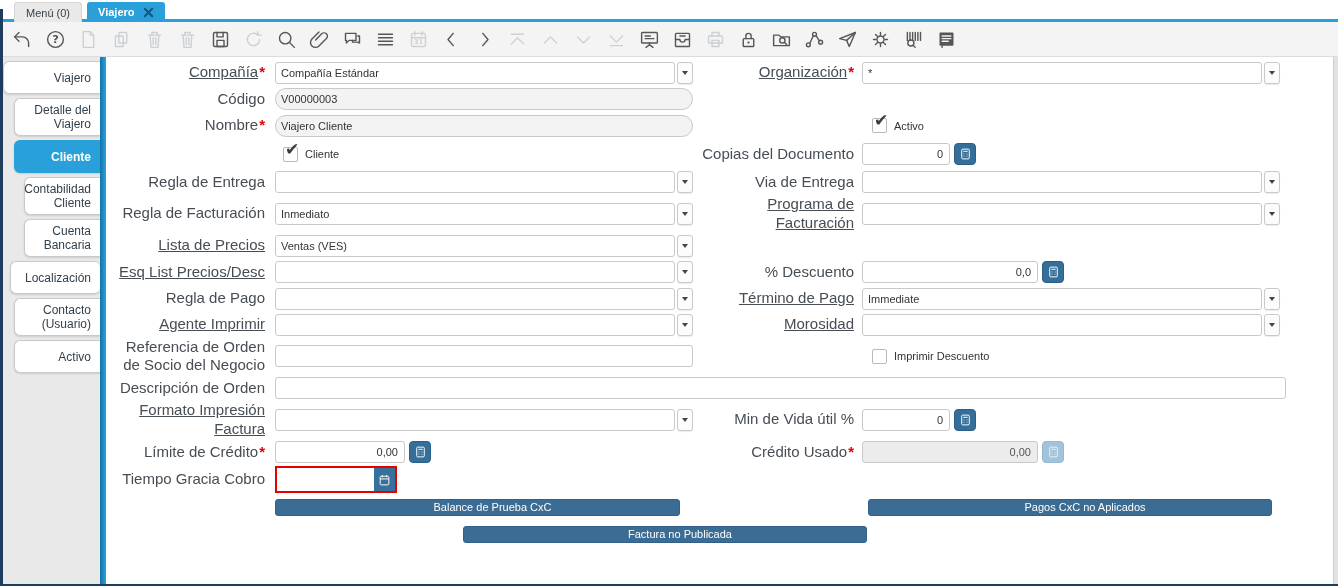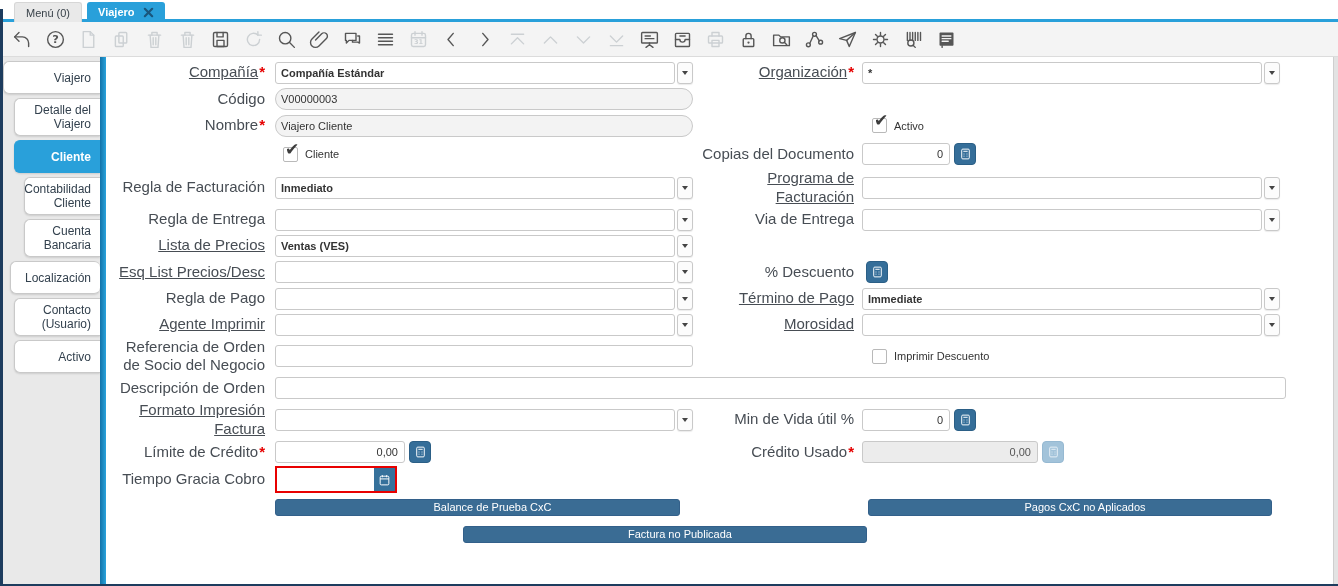--- a/index.html
+++ b/index.html
@@ -45,21 +45,21 @@
   .lbl.l { width:169px; padding-right:10px; flex:none; }
   .lbl.r { width:169px; padding-right:8px; flex:none; }
   .fld { display:flex; align-items:center; }
   .fld.l { width:418px; flex:none; }
   .fld.r { width:418px; flex:none; }
   .u-link { text-decoration:underline; cursor:pointer; }
   .req { color:#e60000; font-weight:bold; margin-left:1px; }
 
   .select { display:flex; align-items:center; width:100%; height:22px; }
   .select .val { flex:1; border:1px solid #c9c9c9; border-radius:3px; background:#fff; height:22px; line-height:20px;
-                 padding:0 5px; font-size:11px; color:#333; overflow:hidden; white-space:nowrap;font-weight:bold; }
+                 padding:0 5px; font-size:11px; color:#333; overflow:hidden; white-space:nowrap; }
   .dd { width:16px; height:22px; margin-left:2px; border:1px solid #c9c9c9; border-radius:3px; background:#fcfcfc;
         display:flex; align-items:center; justify-content:center; cursor:pointer; flex:none; box-shadow:0 1px 1px rgba(0,0,0,.08); }
   .tri { width:0; height:0; border-left:3.5px solid transparent; border-right:3.5px solid transparent; border-top:4.5px solid #444; }
 
   .txt { border:1px solid #c9c9c9; border-radius:3px; background:#fff; height:22px; line-height:20px; padding:0 5px;
          font-size:11px; color:#333; width:100%; overflow:hidden; white-space:nowrap; }
   .txt.ro { background:#f3f3f3;border-radius:11px; }
   .num { border:1px solid #c9c9c9; border-radius:3px; background:#fff; height:22px; line-height:20px; padding:0 6px;
          font-size:11px; color:#333; text-align:right; }
   .num.dis { background:#ececec; color:#555; }
@@ -384,51 +384,51 @@
               <svg width="13" height="14" viewBox="0 0 24 24">
                 <rect x="5" y="3" width="14" height="18" rx="2"></rect>
                 <path d="M8 7 h8"></path>
                 <path d="M8.5 12 h1.5 M8.5 16 h1.5 M14 12 h1.5 M14 16 h1.5"></path>
               </svg>
             </span>
           </div>
       </div>
 
       <div class="frow h26">
+        <div class="lbl l"><span>Regla de Entrega</span></div>
+        <div class="fld l">
+            <div class="select">
+              <div class="val"></div>
+              <div class="dd">
+                <i class="tri"></i>
+              </div>
+            </div>
+          </div>
+        <div class="lbl r"><span>Via de Entrega</span></div>
+        <div class="fld r">
+            <div class="select">
+              <div class="val"></div>
+              <div class="dd">
+                <i class="tri"></i>
+              </div>
+            </div>
+          </div>
+      </div>
+
+      <div class="frow h26">
         <div class="lbl l"><span>Regla de Facturación</span></div>
         <div class="fld l">
             <div class="select">
               <div class="val">Inmediato</div>
               <div class="dd">
                 <i class="tri"></i>
               </div>
             </div>
           </div>
         <div class="lbl r"><span class="u-link">Programa de Facturación</span></div>
-        <div class="fld r">
-            <div class="select">
-              <div class="val"></div>
-              <div class="dd">
-                <i class="tri"></i>
-              </div>
-            </div>
-          </div>
-      </div>
-
-      <div class="frow h26">
-        <div class="lbl l"><span>Regla de Entrega</span></div>
-        <div class="fld l">
-            <div class="select">
-              <div class="val"></div>
-              <div class="dd">
-                <i class="tri"></i>
-              </div>
-            </div>
-          </div>
-        <div class="lbl r"><span>Via de Entrega</span></div>
         <div class="fld r">
             <div class="select">
               <div class="val"></div>
               <div class="dd">
                 <i class="tri"></i>
               </div>
             </div>
           </div>
       </div>
 
@@ -451,20 +451,21 @@
         <div class="fld l">
             <div class="select">
               <div class="val"></div>
               <div class="dd">
                 <i class="tri"></i>
               </div>
             </div>
           </div>
         <div class="lbl r"><span>% Descuento</span></div>
         <div class="fld r">
+            <div class="num w176">0,0</div>
             <span class="calc">
               <svg width="13" height="14" viewBox="0 0 24 24">
                 <rect x="5" y="3" width="14" height="18" rx="2"></rect>
                 <path d="M8 7 h8"></path>
                 <path d="M8.5 12 h1.5 M8.5 16 h1.5 M14 12 h1.5 M14 16 h1.5"></path>
               </svg>
             </span>
           </div>
       </div>
 

